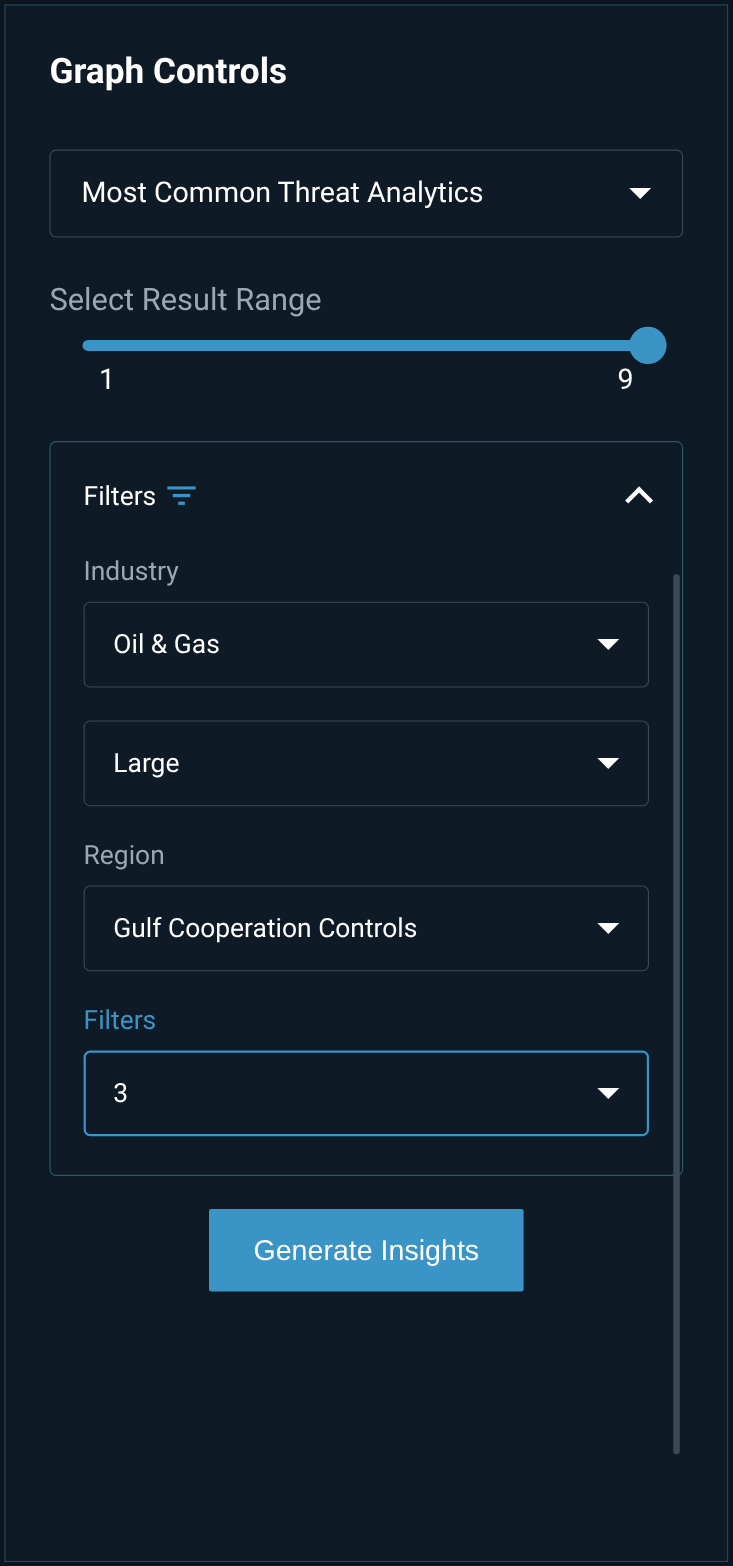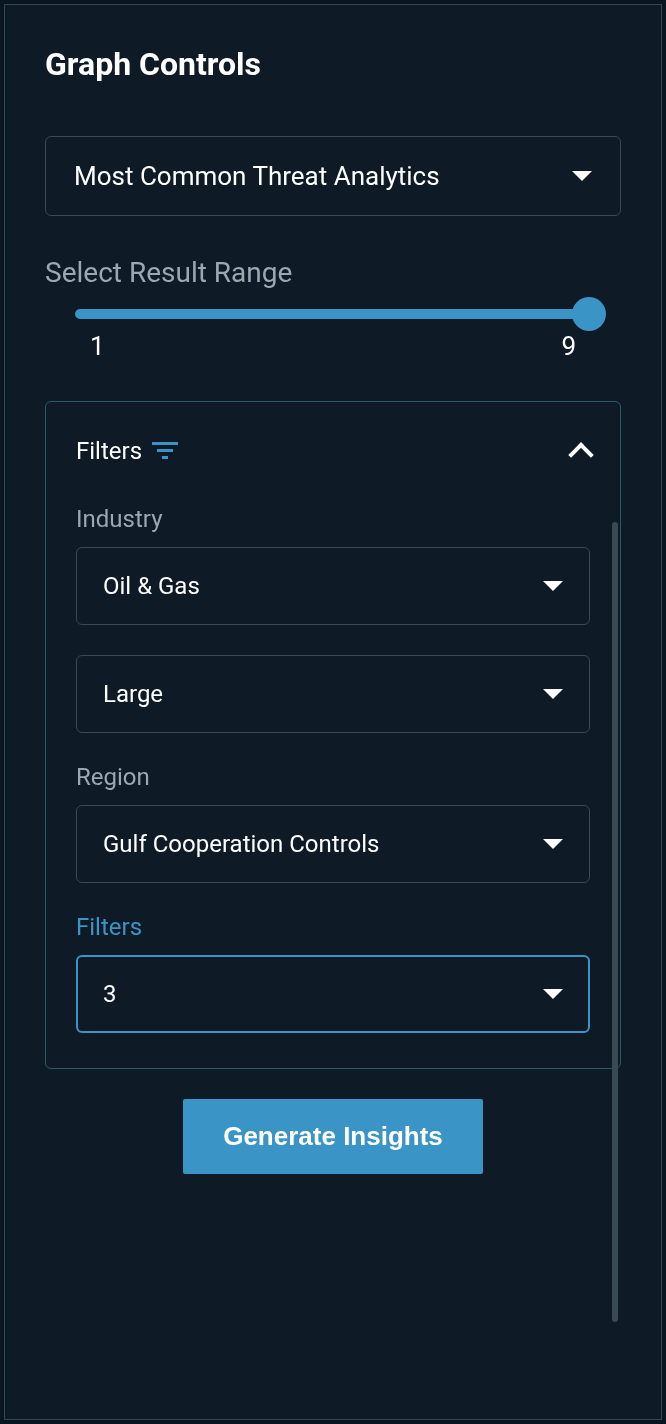--- a/index.html
+++ b/index.html
@@ -164,21 +164,21 @@
     border-radius: 3px;
   }
   .generate-btn {
     display: block;
     margin: 30px auto 0 auto;
     background: #3a94c5;
     color: #ffffff;
     border: none;
     padding: 22px 40px;
     font-size: 26px;
-    font-weight: 700;
+    font-weight: 400;
     cursor: pointer;
     border-radius: 2px;
   }
 </style>
 </head>
 <body>
 
 <div class="panel">
 
   <h1 class="title">Graph Controls</h1>

